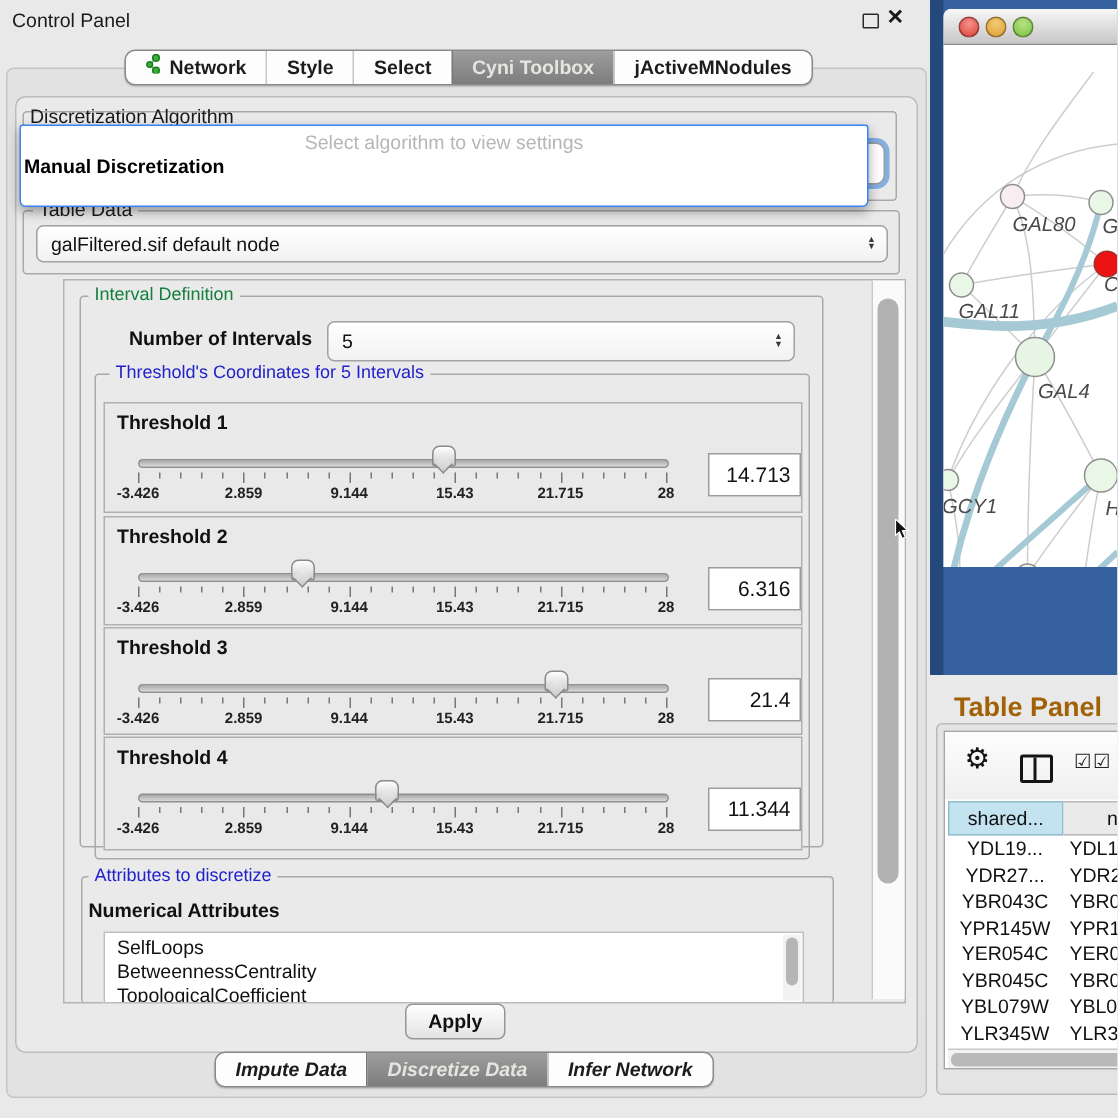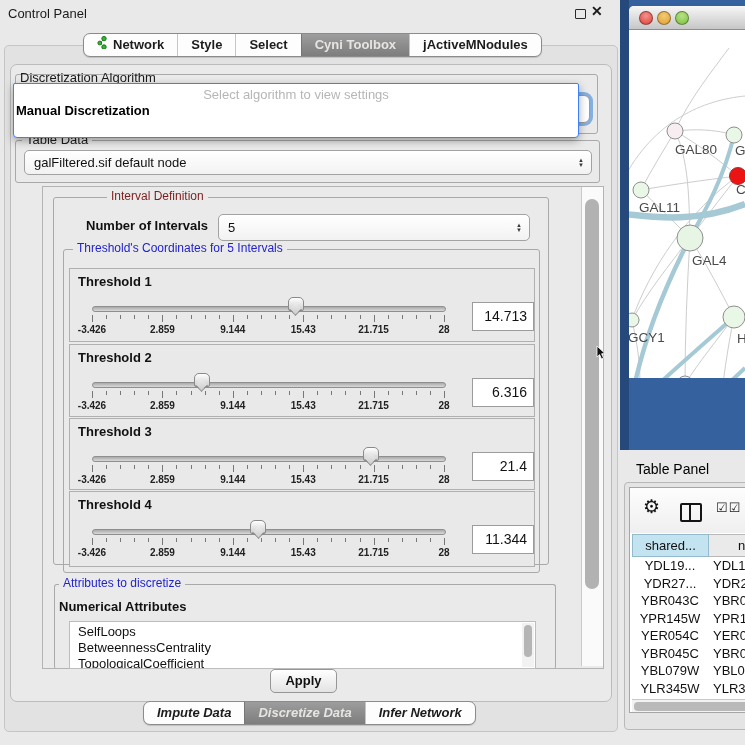--- a/index.html
+++ b/index.html
@@ -44,21 +44,21 @@
   .combo .cval{padding-left:9px;flex:1;}
   .stepper{display:flex;flex-direction:column;align-items:center;justify-content:center;font-size:6px;color:#3a3a3a;line-height:4.5px;padding-right:7px;}
   #td-combo{left:24px;top:150px;width:566px;height:23px;}
 
   
   #scroll-panel{left:42px;top:186px;width:560px;height:481px;border:1px solid #b3b3b3;background:#eaeaea;}
   #vscroll{position:absolute;left:538px;top:0;width:21px;height:479px;background:#fafafa;border-left:1px solid #c9c9c9;}
   #vscroll .vthumb{position:absolute;left:3px;top:12px;width:14px;height:390px;background:#b2b2b2;border-radius:7px;}
 
   #ivl-group{left:10px;top:10px;width:494px;height:366px;}
-  #ivl-title{left:16px;top:3px;color:#7f1d1d;margin-left:48px;}
+  #ivl-title{left:16px;top:3px;color:#15803d;}
   #noi-label{left:43px;top:31px;font-size:13px;font-weight:bold;}
   #noi-combo{left:175px;top:27px;width:310px;height:25px;}
   #thr-group{left:20px;top:62px;width:475px;height:322px;}
   #thr-title{left:30px;top:55px;color:#2222cc;}
 
   .thr{position:absolute;left:26px;width:464px;background:#e9e9e9;border:1px solid #b0b0b0;}
   .thr-label{position:absolute;left:8px;top:5px;font-size:13px;font-weight:bold;}
   .track{position:absolute;left:22px;top:37px;width:352px;height:4px;background:linear-gradient(#a9a9a9,#dadada);border:1px solid #8f8f8f;border-radius:3px;}
   .thumb{position:absolute;top:28px;width:14px;height:12px;background:linear-gradient(#fefefe,#cfcfcf);border:1px solid #8a8a8a;border-radius:5px 5px 2px 2px;z-index:2;}
   .thumb::after{content:"";position:absolute;left:2.2px;top:7px;width:8px;height:8px;background:linear-gradient(135deg,#ececec,#cccccc);border-right:1px solid #8a8a8a;border-bottom:1px solid #8a8a8a;transform:rotate(45deg);}
@@ -74,30 +74,30 @@
   #attr-list{left:26px;top:434px;width:465px;height:46px;background:#fff;border:1px solid #bdbdbd;overflow:hidden;}
   .attr-item{font-size:13px;line-height:16px;padding-left:8px;color:#111;}
   #attr-vscroll{position:absolute;right:1px;top:1px;width:12px;height:44px;background:#f2f2f2;}
   #attr-vscroll .vthumb{position:absolute;left:2px;top:2px;width:8px;height:32px;background:#b5b5b5;border-radius:4px;}
 
   #apply-btn{left:270px;top:669px;width:65px;height:22px;background:linear-gradient(#ffffff,#e3e3e3);border:1px solid #969696;border-radius:5px;font-size:13px;font-weight:bold;text-align:center;line-height:22px;}
 
   
   #net-frame{left:620px;top:0;width:125px;height:450px;background:#35619f;}
   #net-frame-dark{left:620px;top:0;width:9px;height:450px;background:#26497c;}
-  #mac-win{left:629px;top:6px;width:116px;height:372px;border-radius:5px 0 0 0;overflow:hidden;background:#fff;}
+  #mac-win{left:629px;top:6px;width:116px;height:372px;border-radius:5px 0 0 0;overflow:hidden;background:#fff;font-style:italic;}
   #mac-titlebar{position:absolute;left:0;top:0;width:100%;height:23px;background:linear-gradient(#f7f7f7,#c6c6c6);border-bottom:1px solid #8e8e8e;}
   .light{position:absolute;top:5px;width:12px;height:12px;border-radius:50%;border:1px solid rgba(0,0,0,.35);}
   #light-red{left:10px;background:radial-gradient(circle at 50% 32%,#f5928c,#dd4138);}
   #light-yellow{left:28px;background:radial-gradient(circle at 50% 32%,#f2cb72,#e09e33);}
   #light-green{left:46px;background:radial-gradient(circle at 50% 32%,#b9e287,#78c13c);}
   #net-canvas{position:absolute;left:0;top:24px;width:116px;height:390px;background:#fff;}
 
   
-  #tp-title{left:636px;top:461px;font-size:14px;color:#000000;}
+  #tp-title{left:636px;top:461px;font-size:18px;color:#a16207;font-weight:bold;}
   #tp-outer{left:624px;top:482px;width:130px;height:246px;border:1px solid #b9b9b9;border-radius:4px;background:#e4e4e4;}
   #tp-inner{left:629px;top:487px;width:125px;height:224px;background:#fff;border:1px solid #a6a6a6;overflow:hidden;}
   #tp-toolbar{position:absolute;left:0;top:0;width:100%;height:45px;background:linear-gradient(#fdfdfd,#efefef);}
   #gear-ic{position:absolute;left:13px;top:9px;font-size:19px;color:#141414;line-height:19px;}
   #split-ic{position:absolute;left:50px;top:15px;width:18px;height:15px;border:2px solid #141414;border-radius:2px;}
   #split-ic::after{content:"";position:absolute;left:7px;top:0;width:2px;height:15px;background:#141414;}
   #checks-ic{position:absolute;left:86px;top:12px;font-size:13px;color:#222;letter-spacing:1px;}
   #tp-header{position:absolute;left:2px;top:46px;width:123px;height:23px;display:flex;font-size:13px;}
   #tp-h1{width:75px;background:#c2e3ef;border:1px solid #94bbcc;text-align:center;line-height:21px;}
   #tp-h2{flex:1;background:#eaeaea;border:1px solid #b8b8b8;border-left:none;line-height:21px;padding-left:29px;}

